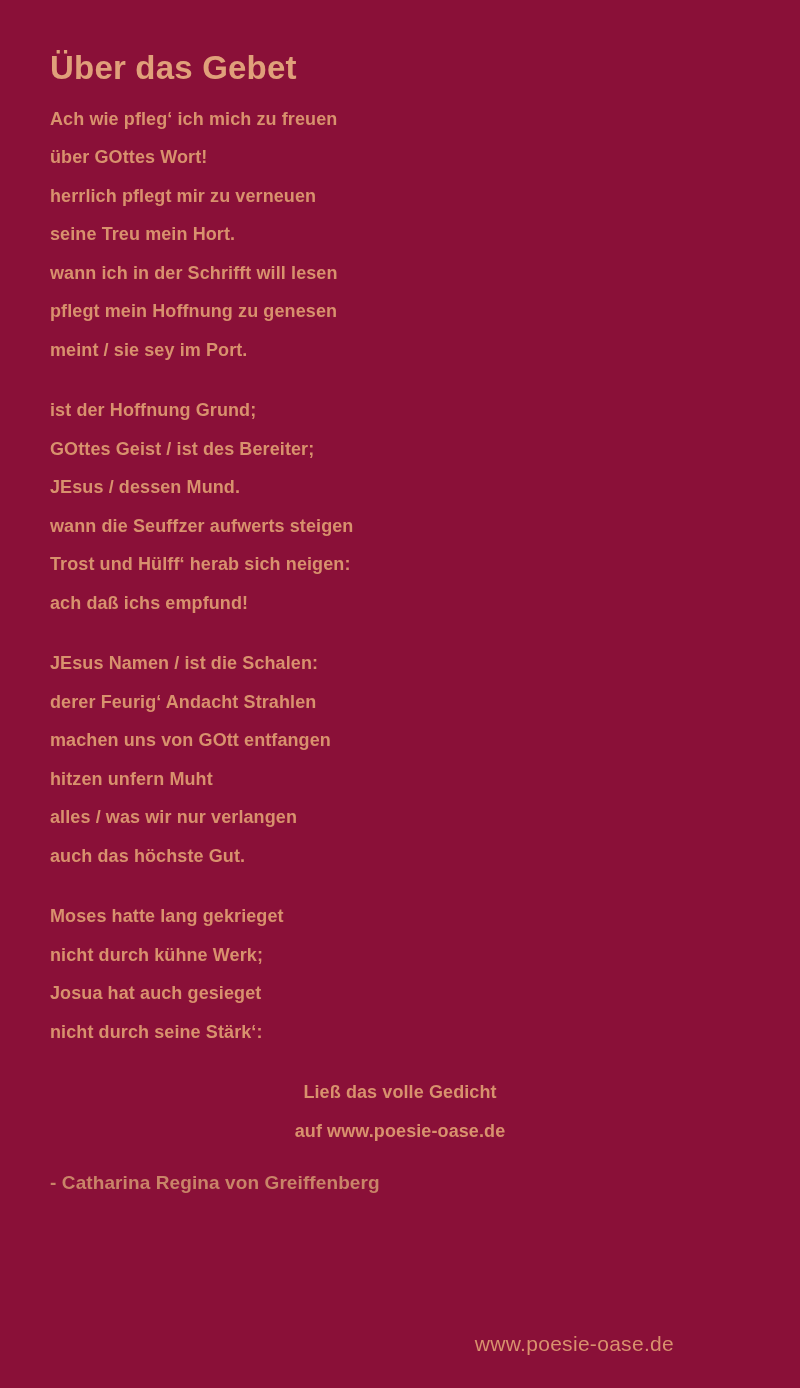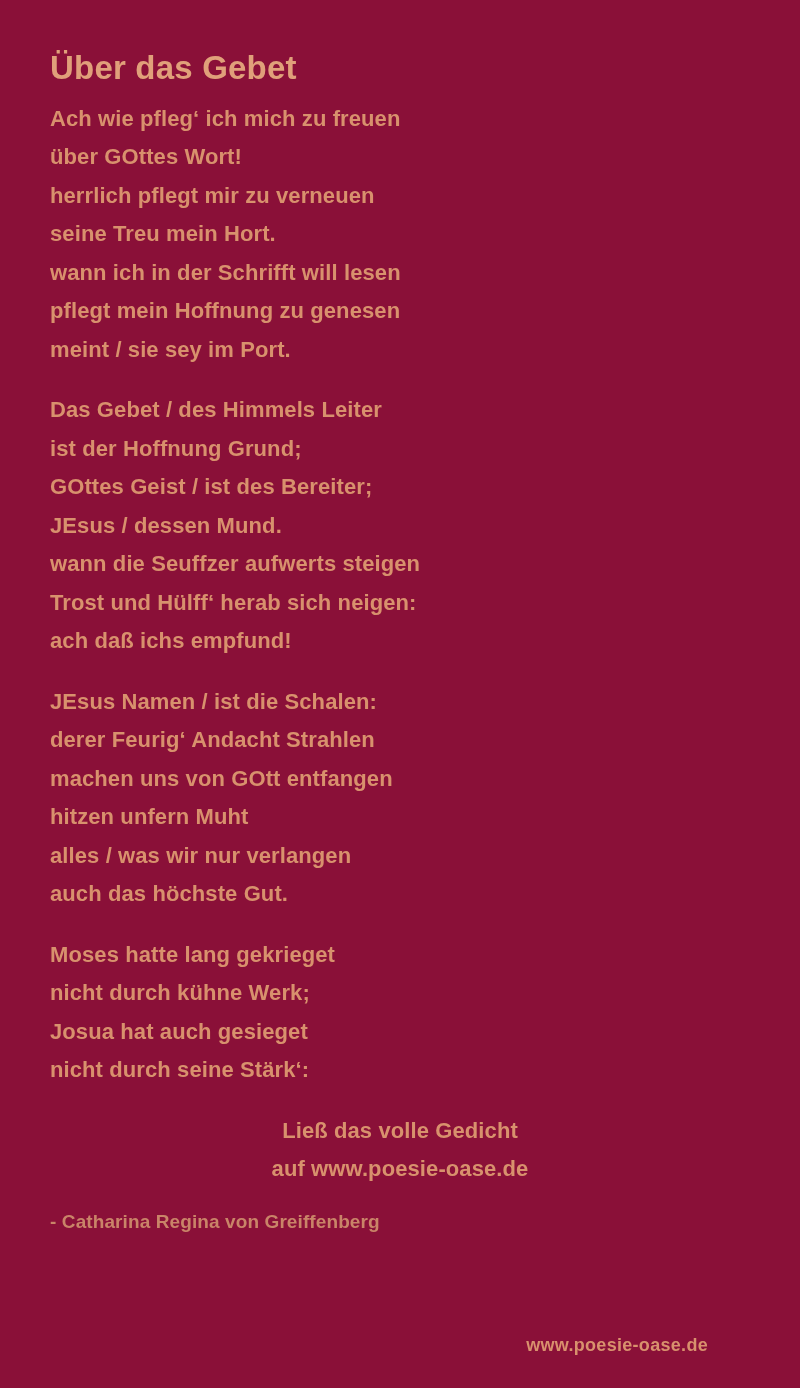--- a/index.html
+++ b/index.html
@@ -29,67 +29,66 @@
     font-weight: bold;
     letter-spacing: 0.2px;
     margin: 0 0 12px 0;
     line-height: 1.2;
   }
   .stanza {
     margin: 0 0 22px 0;
   }
   .poem-line {
     color: #d8916d;
-    font-size: 22px;
+    font-size: 18px;
     font-weight: bold;
     line-height: 38.5px;
     white-space: pre-wrap;
     letter-spacing: 0.1px;
   }
   .cta {
     margin-top: 0;
   }
   .cta .poem-line {
     color: #d8916d;
     text-align: center;
   }
   .author {
     color: #c98468;
     font-size: 19px;
     font-weight: bold;
     letter-spacing: 0.1px;
   }
   .site-footer {
     position: absolute;
-    right: 92px;
+    right: 126px;
     bottom: 32px;
     color: #d8916d;
-    font-size: 18px;
-    font-weight: bold;
+    font-size: 21px;
+    font-weight: normal;
     letter-spacing: 0.3px;
   }
 </style>
 </head>
 <body>
 
 <div class="poem-card">
   <h1 class="poem-title">Über das Gebet</h1>
 
   <div class="stanza">
     <div class="poem-line">Ach wie pfleg‘ ich mich zu freuen</div>
     <div class="poem-line">über GOttes Wort!</div>
     <div class="poem-line">herrlich pflegt mir zu verneuen</div>
     <div class="poem-line">seine Treu mein Hort.</div>
     <div class="poem-line">wann ich in der Schrifft will lesen</div>
     <div class="poem-line">pflegt mein Hoffnung zu genesen</div>
     <div class="poem-line">meint / sie sey im Port.</div>
   </div>
 
   <div class="stanza">
-    <div class="poem-line">Das Gebet / des Himmels Leiter</div>
     <div class="poem-line">ist der Hoffnung Grund;</div>
     <div class="poem-line">GOttes Geist / ist des Bereiter;</div>
     <div class="poem-line">JEsus / dessen Mund.</div>
     <div class="poem-line">wann die Seuffzer aufwerts steigen</div>
     <div class="poem-line">Trost und Hülff‘ herab sich neigen:</div>
     <div class="poem-line">ach daß ichs empfund!</div>
   </div>
 
   <div class="stanza">
     <div class="poem-line">JEsus Namen / ist die Schalen:</div>

